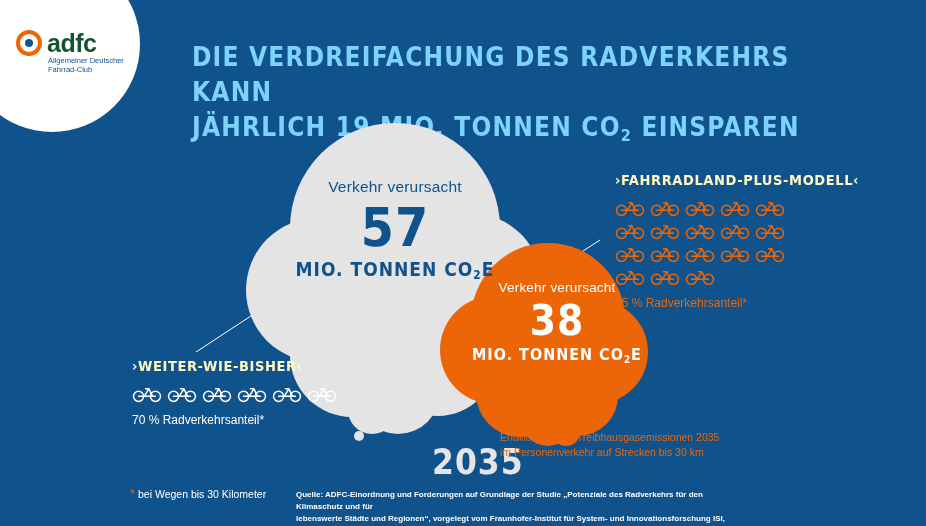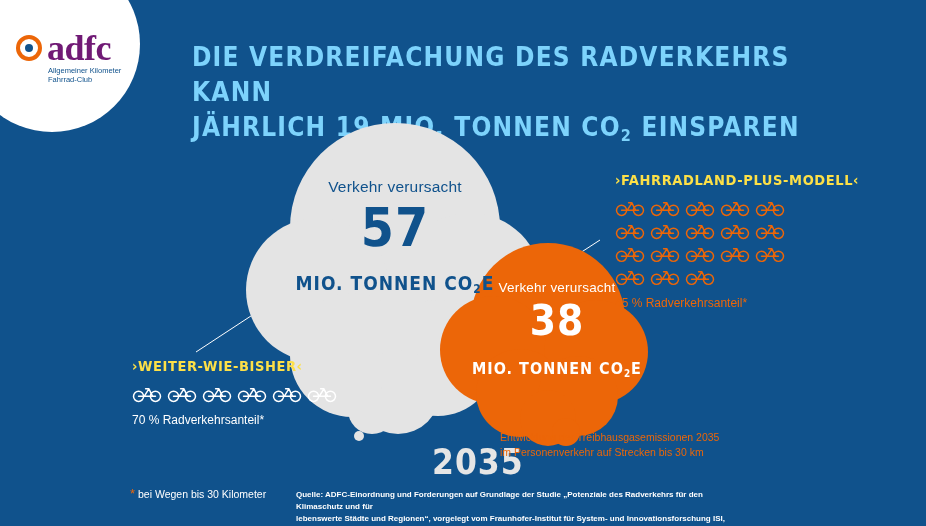--- a/index.html
+++ b/index.html
@@ -56,26 +56,25 @@
     content: "";
     position: absolute;
     left: 5px;
     top: 5px;
     width: 8px;
     height: 8px;
     border-radius: 50%;
     background: #10528c;
   }
   .logo-word {
-    font-size: 36px;
-    font-weight: bold;
-    color: #701a75;
+    font-size: 25px;
+    font-weight: bold;
+    color: #14532d;
     letter-spacing: -0.5px;
     line-height: 1;
-    font-family: Liberation Serif, serif;
   }
   .logo-sub1, .logo-sub2 {
     color: #10528c;
     font-size: 7.5px;
     line-height: 1.25;
     margin-left: 32px;
   }
 
   
   .headline {
@@ -112,21 +111,21 @@
     font-size: 53px;
     line-height: 1.05;
     letter-spacing: 1px;
     margin-top: 4px;
   }
   .unit {
     font-family: "DejaVu Sans Condensed", "Liberation Sans", sans-serif;
     font-weight: bold;
     font-size: 19px;
     letter-spacing: 1px;
-    margin-top: 16px;
+    margin-top: 2px;
     text-transform: uppercase;
   }
   .orange-cloud-text {
     position: absolute;
     left: 452px;
     top: 280px;
     width: 210px;
     text-align: center;
     color: #ffffff;
     z-index: 6;
@@ -138,21 +137,21 @@
   
   .model {
     position: absolute;
     color: #ffffff;
   }
   .model-title {
     font-family: "DejaVu Sans Condensed", "Liberation Sans", sans-serif;
     font-weight: bold;
     font-size: 14.5px;
     letter-spacing: 0.6px;
-    color: #fde047;
+    color: #fef9c3;
     white-space: nowrap;
   }
   .bike-grid {
     margin-top: 10px;
     display: flex;
     flex-wrap: wrap;
     width: 100%;
   }
   .bike {
     margin-right: 5px;
@@ -221,21 +220,21 @@
 <body>
 
 <div id="stage">
 
   <div class="logo-badge">
     <div class="logo-inner">
       <div class="logo-row">
         <span class="logo-mark"></span>
         <span class="logo-word">adfc</span>
       </div>
-      <div class="logo-sub1">Allgemeiner Kilometer</div>
+      <div class="logo-sub1">Allgemeiner Deutscher</div>
       <div class="logo-sub2">Fahrrad-Club</div>
     </div>
   </div>
 
   <div class="headline">
     <span>DIE VERDREIFACHUNG DES RADVERKEHRS KANN</span>
     <span class="l2">
       <span>JÄHRLICH 19 MIO. TONNEN CO</span><span class="sub2">2</span><span> EINSPAREN</span>
     </span>
   </div>

